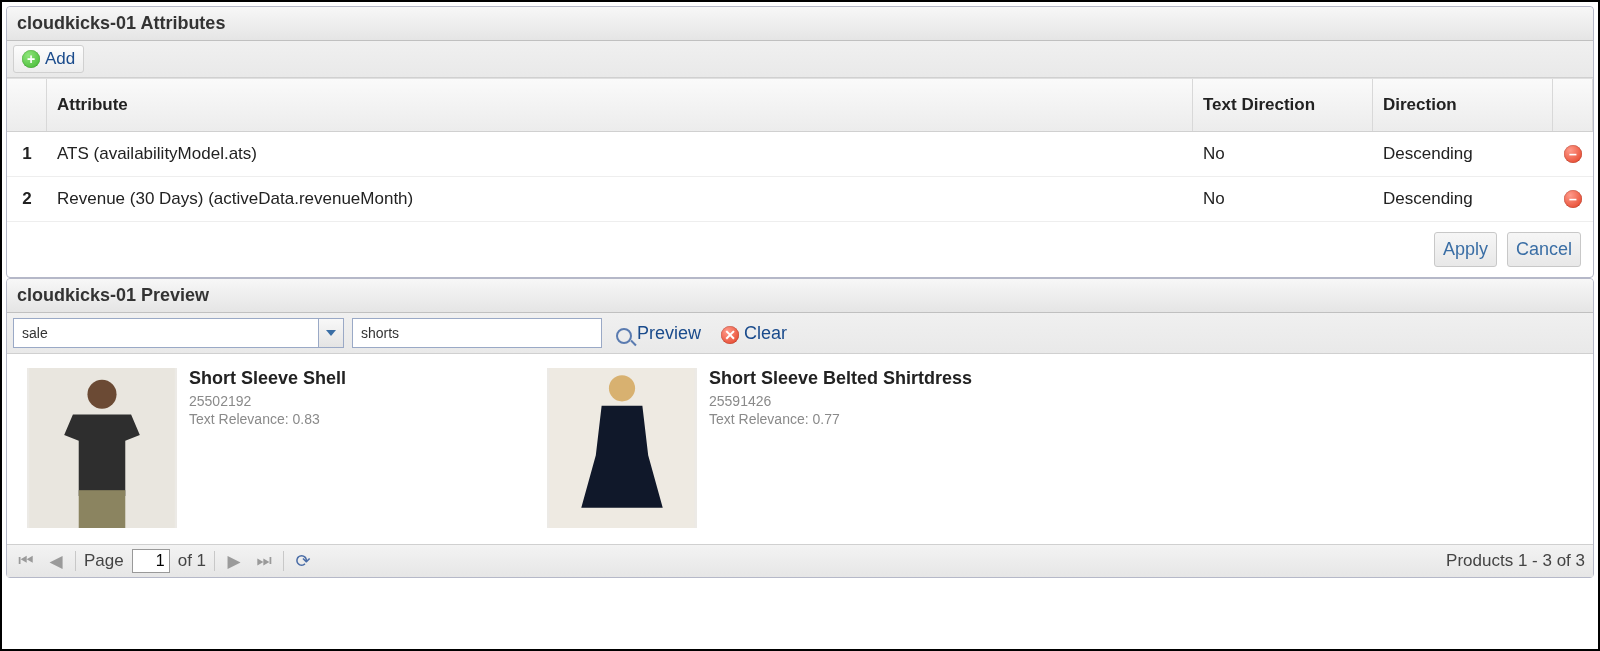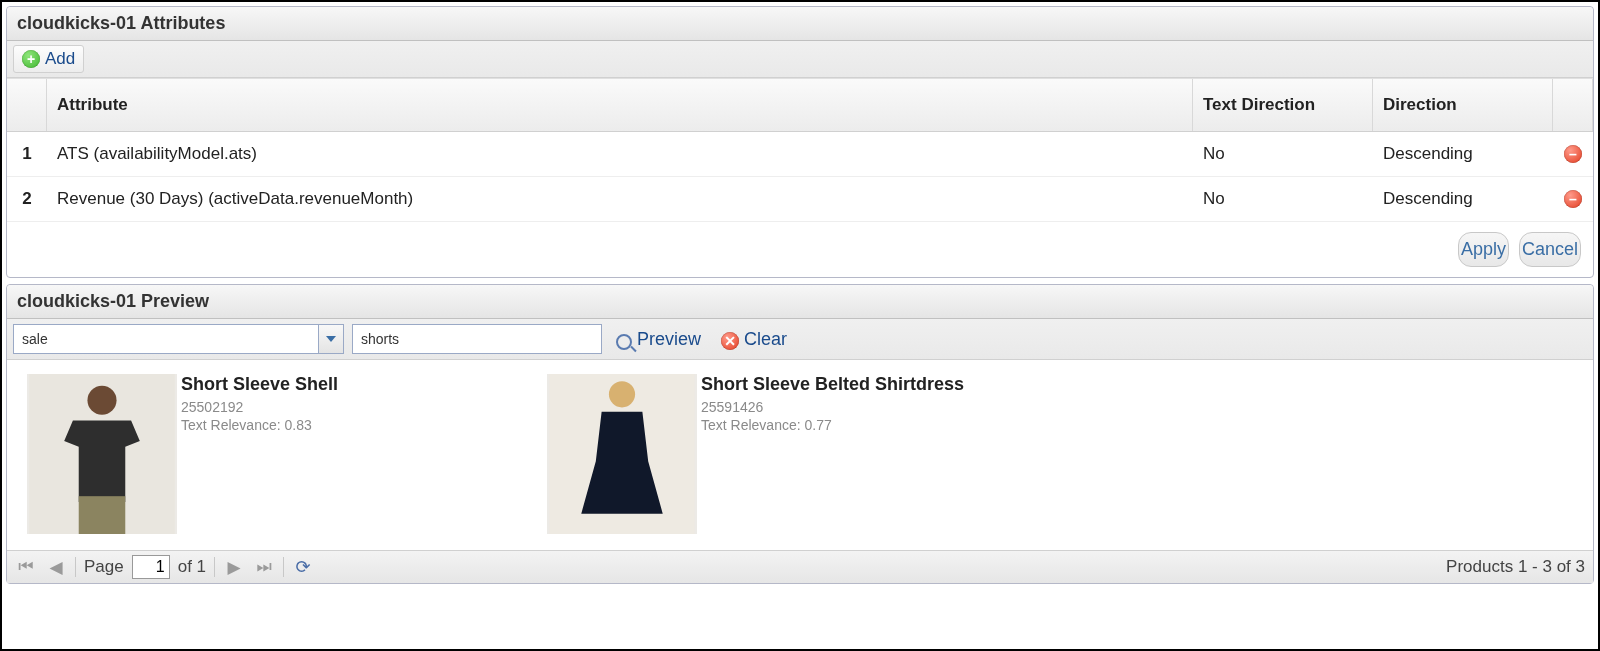--- a/index.html
+++ b/index.html
@@ -1,18 +1,18 @@
 <!DOCTYPE html>
 <html><head>
 <meta charset="utf-8">
 <style>
   * { box-sizing: border-box; }
   html, body { margin: 0; padding: 0; font-family: Arial, Helvetica, sans-serif; font-size: 16px; background: #fff; }
   .outer { border: 2px solid #000; width: 1600px; height: 651px; padding: 4px; }
-  .panel { border: 1px solid #b5b8c8; border-radius: 4px; background: #fff; margin-bottom: 6px; }
+  .panel { border: 1px solid #b5b8c8; border-radius: 4px; background: #fff; }
   .panel-hdr {
     background: linear-gradient(to bottom, #f7f7f7, #e5e5e5);
     border-bottom: 1px solid #c0c0c0;
     padding: 6px 10px;
     font-weight: bold;
     color: #333;
     font-size: 18px;
     border-radius: 4px 4px 0 0;
   }
   .toolbar {
@@ -70,22 +70,22 @@
   .col-num { width: 40px; font-weight: bold; text-align: center; }
   .col-attr { flex: 1 1 auto; }
   .col-tr { width: 180px; }
   .col-dir { width: 180px; }
   .col-act { width: 40px; display:flex; align-items:center; justify-content:center; }
   .grid-head .col-num { border-right: 1px solid #d8d8d8; }
   .actions-bar { display: flex; justify-content: flex-end; gap: 10px; padding: 10px 12px; }
   .action-btn {
     background: linear-gradient(to bottom, #f6f6f6, #e8e8e8);
     border: 1px solid #c8c8c8;
-    border-radius: 13px;
-    padding: 6px 2px;
+    border-radius: 3px;
+    padding: 6px 8px;
     color: #3a6ea5;
     font-size: 18px;
     cursor: pointer;
   }
   
   .preview-toolbar {
     background: linear-gradient(to bottom, #f0f0f0, #e9e9e9);
     border-bottom: 1px solid #d0d0d0;
     padding: 5px 6px;
     display: flex;
@@ -103,21 +103,21 @@
     background: linear-gradient(to bottom,#f8f8f8,#e4e4e4);
     display:flex;align-items:center;justify-content:center; cursor:pointer;
   }
   .text-in { width: 250px; }
   .chev { width:0;height:0;border-left:5px solid transparent;border-right:5px solid transparent;border-top:6px solid #3a6ea5; }
   .mag {
     width:16px;height:16px;border:2px solid #5a7bb0;border-radius:50%;position:relative;display:inline-block;
   }
   .mag:after { content:"";position:absolute;width:7px;height:2px;background:#5a7bb0;transform:rotate(45deg);left:12px;top:12px; }
   .results { display:flex; gap: 40px; padding: 14px 20px 16px; }
-  .card { display:flex; gap: 4px; width: 480px; }
+  .card { display:flex; gap: 12px; width: 480px; }
   .thumb { width: 150px; height: 160px; background:#eceae6; display:flex;align-items:flex-end;justify-content:center;overflow:hidden; }
   .info .title { font-weight:bold; color:#222; font-size:18px; margin-bottom:4px; }
   .info .sku, .info .rel { color:#8a8a8a; font-size:14px; margin-bottom:2px; }
   .paging {
     display:flex; align-items:center; gap:8px;
     background: linear-gradient(to bottom, #f3f3f3, #e6e6e6);
     border-top:1px solid #d0d0d0;
     padding: 4px 8px;
     font-size: 17px;
     color:#444;

